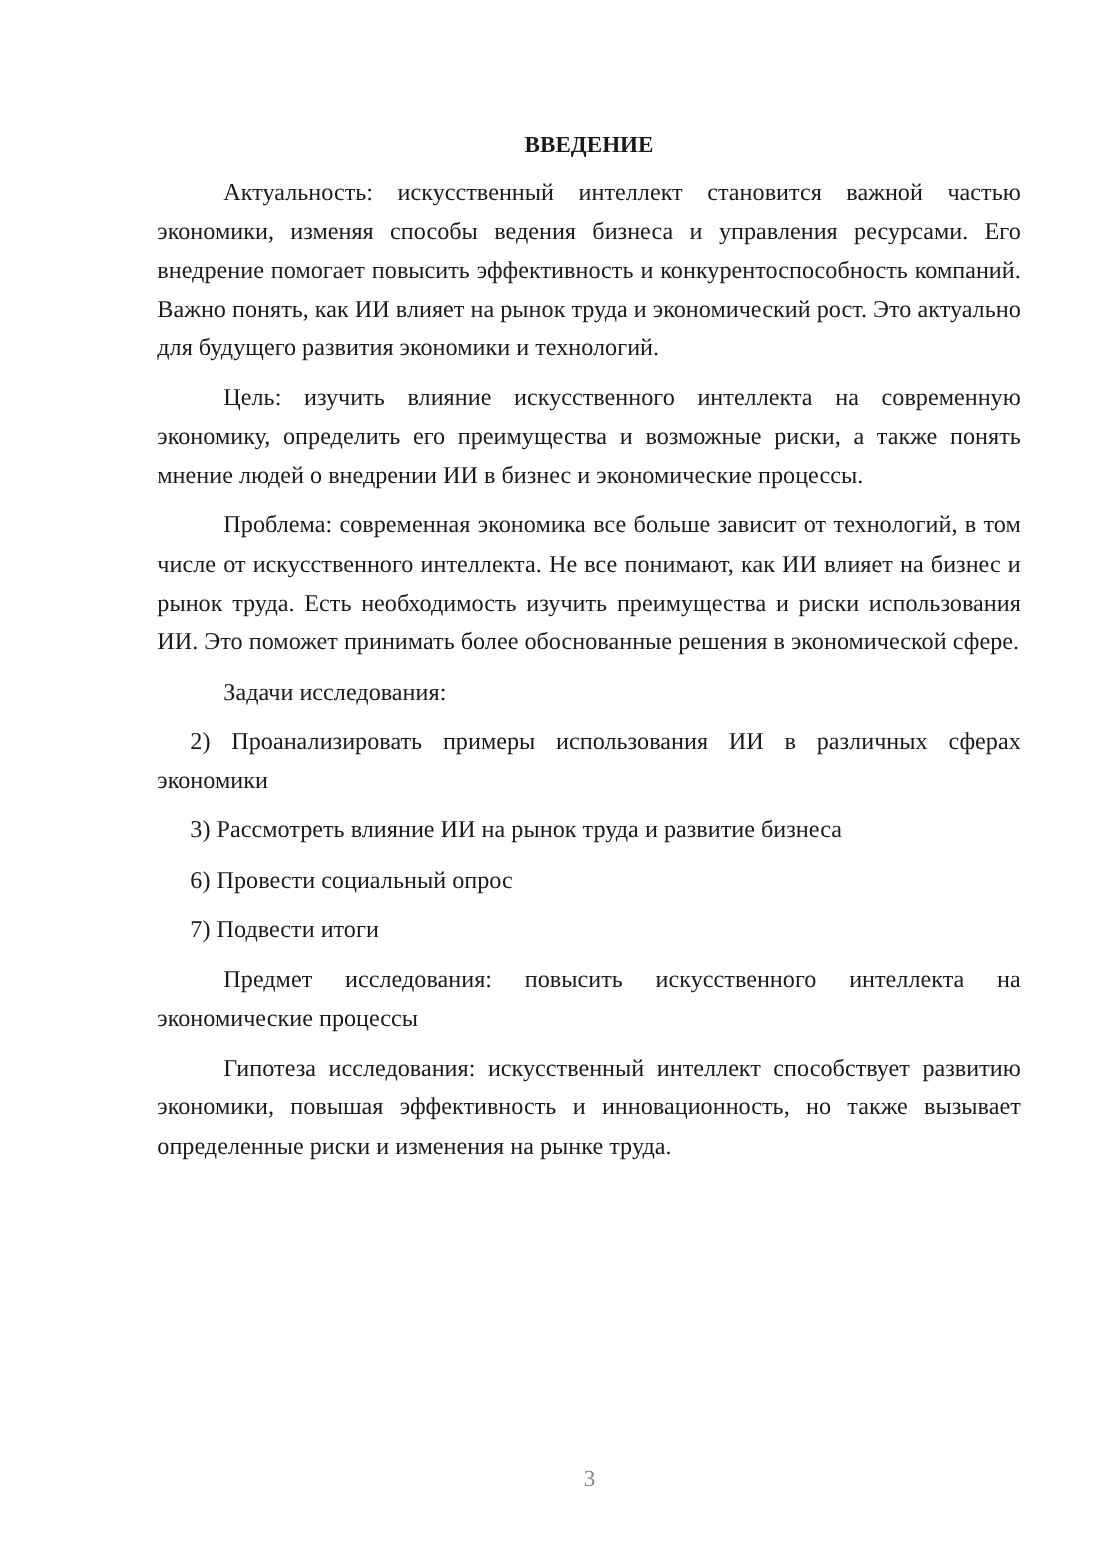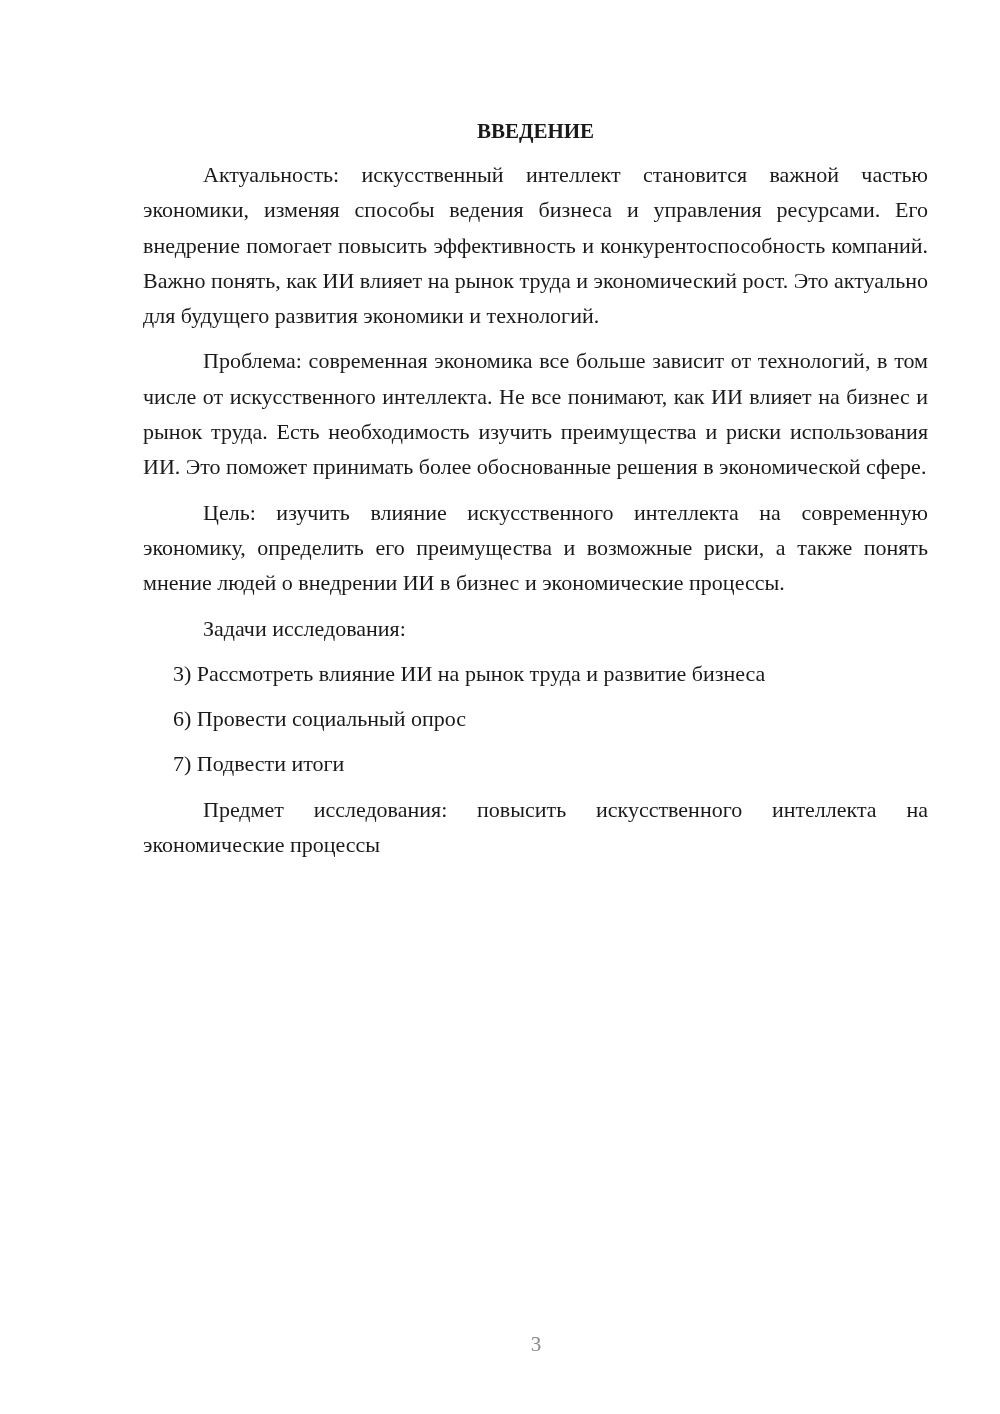--- a/index.html
+++ b/index.html
@@ -21,22 +21,24 @@
     text-align: center; font-family: "Liberation Serif", serif;
     font-size: 21px; color: #888888;
   }
 </style>
 </head>
 <body>
 
 <div class="page">
   <div class="title">ВВЕДЕНИЕ</div>
   <p class="last">Актуальность: искусственный интеллект становится важной частью экономики, изменяя способы ведения бизнеса и управления ресурсами. Его внедрение помогает повысить эффективность и конкурентоспособность компаний. Важно понять, как ИИ влияет на рынок труда и экономический рост. Это актуально для будущего развития экономики и технологий.</p>
+  <p class="last">Цель: изучить влияние искусственного интеллекта на современную экономику, определить его преимущества и возможные риски, а также понять мнение людей о внедрении ИИ в бизнес и экономические процессы.</p>
   <p class="last">Проблема: современная экономика все больше зависит от технологий, в том числе от искусственного интеллекта. Не все понимают, как ИИ влияет на бизнес и рынок труда. Есть необходимость изучить преимущества и риски использования ИИ. Это поможет принимать более обоснованные решения в экономической сфере.</p>
-  <p class="last">Цель: изучить влияние искусственного интеллекта на современную экономику, определить его преимущества и возможные риски, а также понять мнение людей о внедрении ИИ в бизнес и экономические процессы.</p>
   <p class="last">Задачи исследования:</p>
+  <p class="last task">2) Проанализировать примеры использования ИИ в различных сферах экономики</p>
   <p class="last task">3) Рассмотреть влияние ИИ на рынок труда и развитие бизнеса</p>
   <p class="last task">6) Провести социальный опрос</p>
   <p class="last task">7) Подвести итоги</p>
   <p class="last">Предмет исследования: повысить искусственного интеллекта на экономические процессы</p>
+  <p class="last">Гипотеза исследования: искусственный интеллект способствует развитию экономики, повышая эффективность и инновационность, но также вызывает определенные риски и изменения на рынке труда.</p>
 </div>
 
 <div class="pagenum">3</div>
 
 </body></html>

